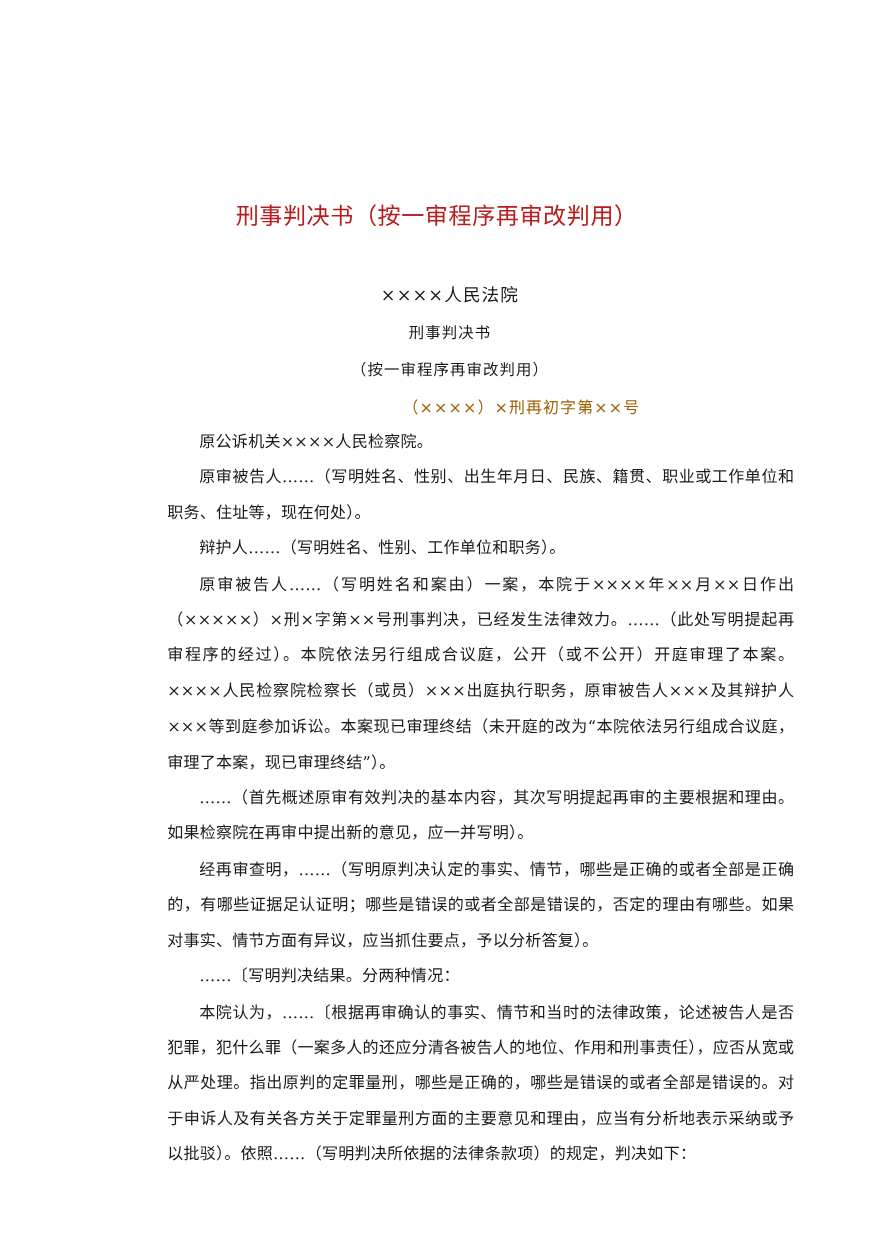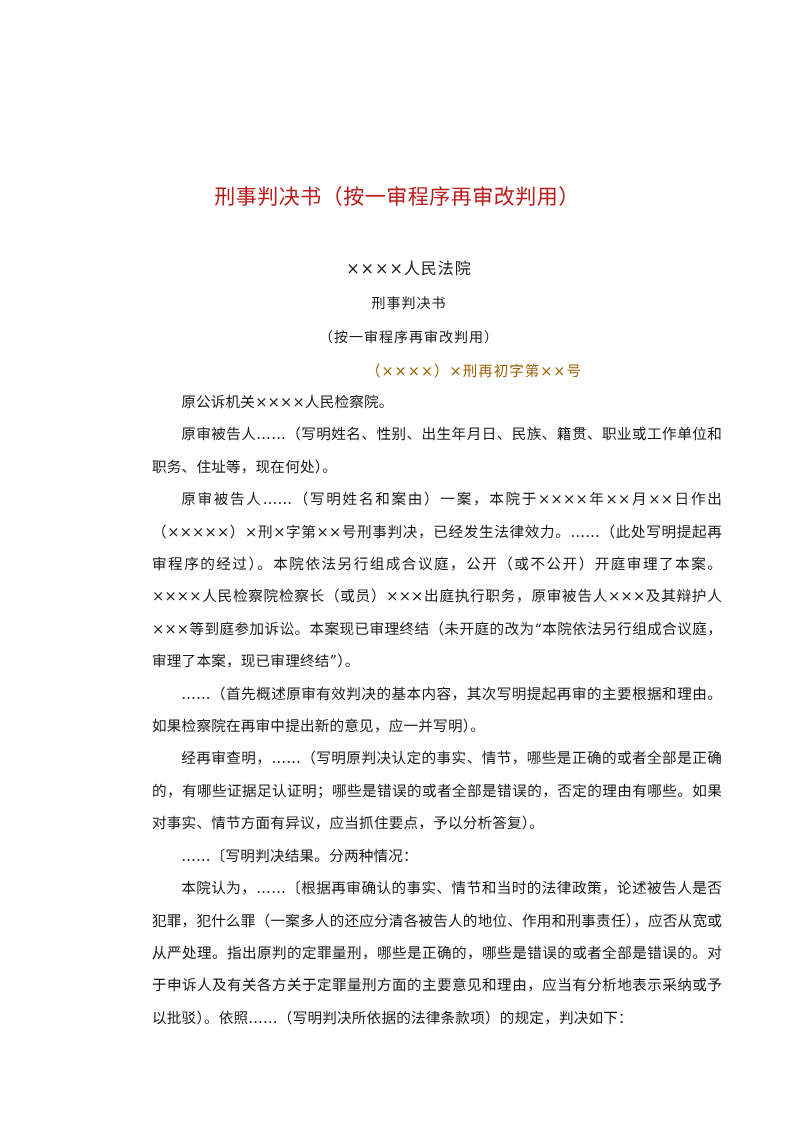--- a/index.html
+++ b/index.html
@@ -87,20 +87,21 @@
   <div class="heading-block">
     <div class="heading-line court">××××人民法院</div>
     <div class="heading-line">刑事判决书</div>
     <div class="heading-line">（按一审程序再审改判用）</div>
     <div class="case-no">（××××）×刑再初字第××号</div>
   </div>
 
   <div class="body-block">
     <p class="para">原公诉机关××××人民检察院。</p>
     <p class="para">原审被告人……（写明姓名、性别、出生年月日、民族、籍贯、职业或工作单位和职务、住址等，现在何处）。</p>
+    <p class="para">辩护人……（写明姓名、性别、工作单位和职务）。</p>
     <p class="para">原审被告人……（写明姓名和案由）一案，本院于××××年××月××日作出（×××××）×刑×字第××号刑事判决，已经发生法律效力。……（此处写明提起再审程序的经过）。本院依法另行组成合议庭，公开（或不公开）开庭审理了本案。××××人民检察院检察长（或员）×××出庭执行职务，原审被告人×××及其辩护人×××等到庭参加诉讼。本案现已审理终结（未开庭的改为“本院依法另行组成合议庭，审理了本案，现已审理终结”）。</p>
     <p class="para">……（首先概述原审有效判决的基本内容，其次写明提起再审的主要根据和理由。如果检察院在再审中提出新的意见，应一并写明）。</p>
     <p class="para">经再审查明，……（写明原判决认定的事实、情节，哪些是正确的或者全部是正确的，有哪些证据足认证明；哪些是错误的或者全部是错误的，否定的理由有哪些。如果对事实、情节方面有异议，应当抓住要点，予以分析答复）。</p>
     <p class="para">……〔写明判决结果。分两种情况：</p>
     <p class="para">本院认为，……〔根据再审确认的事实、情节和当时的法律政策，论述被告人是否犯罪，犯什么罪（一案多人的还应分清各被告人的地位、作用和刑事责任），应否从宽或从严处理。指出原判的定罪量刑，哪些是正确的，哪些是错误的或者全部是错误的。对于申诉人及有关各方关于定罪量刑方面的主要意见和理由，应当有分析地表示采纳或予以批驳）。依照……（写明判决所依据的法律条款项）的规定，判决如下：</p>
   </div>
 
 </div>
 
 </body></html>

